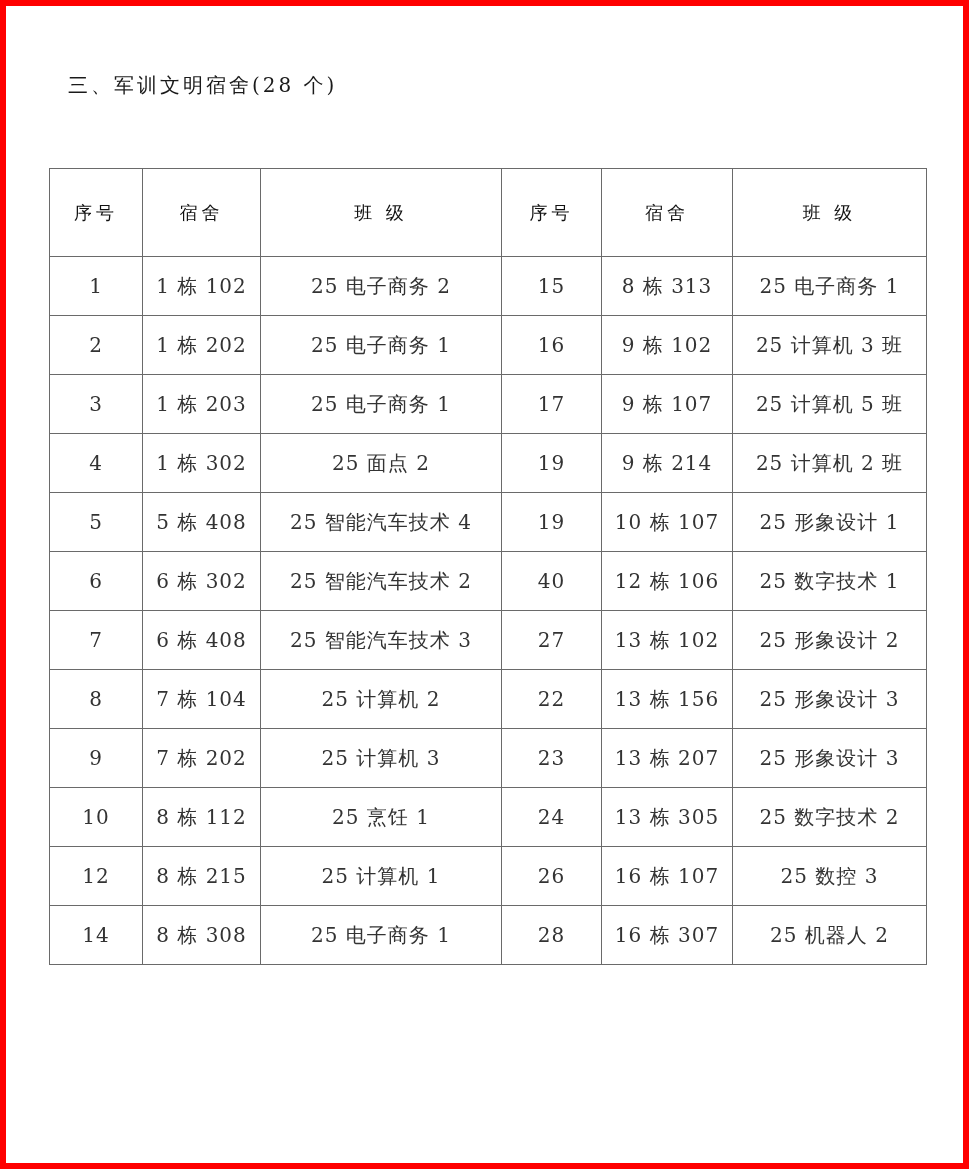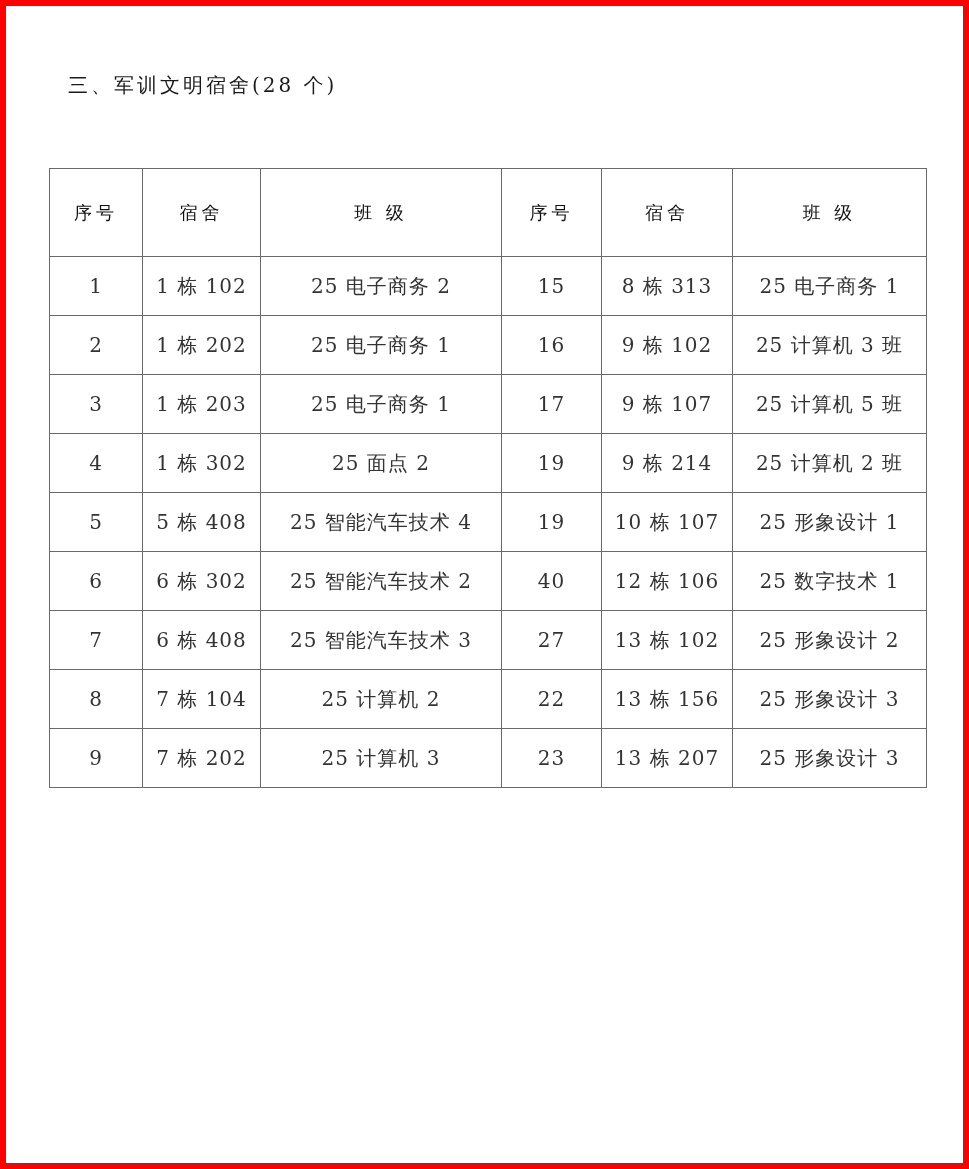--- a/index.html
+++ b/index.html
@@ -152,14 +152,38 @@
         <td>25 形象设计 3</td>
       </tr>
       <tr>
         <td>9</td>
         <td>7 栋 202</td>
         <td>25 计算机 3</td>
         <td>23</td>
         <td>13 栋 207</td>
         <td>25 形象设计 3</td>
       </tr>
+      <tr>
+        <td>10</td>
+        <td>8 栋 112</td>
+        <td>25 烹饪 1</td>
+        <td>24</td>
+        <td>13 栋 305</td>
+        <td>25 数字技术 2</td>
+      </tr>
+      <tr>
+        <td>12</td>
+        <td>8 栋 215</td>
+        <td>25 计算机 1</td>
+        <td>26</td>
+        <td>16 栋 107</td>
+        <td>25 数控 3</td>
+      </tr>
+      <tr>
+        <td>14</td>
+        <td>8 栋 308</td>
+        <td>25 电子商务 1</td>
+        <td>28</td>
+        <td>16 栋 307</td>
+        <td>25 机器人 2</td>
+      </tr>
     </tbody>
 </table>
 
 </body></html>

